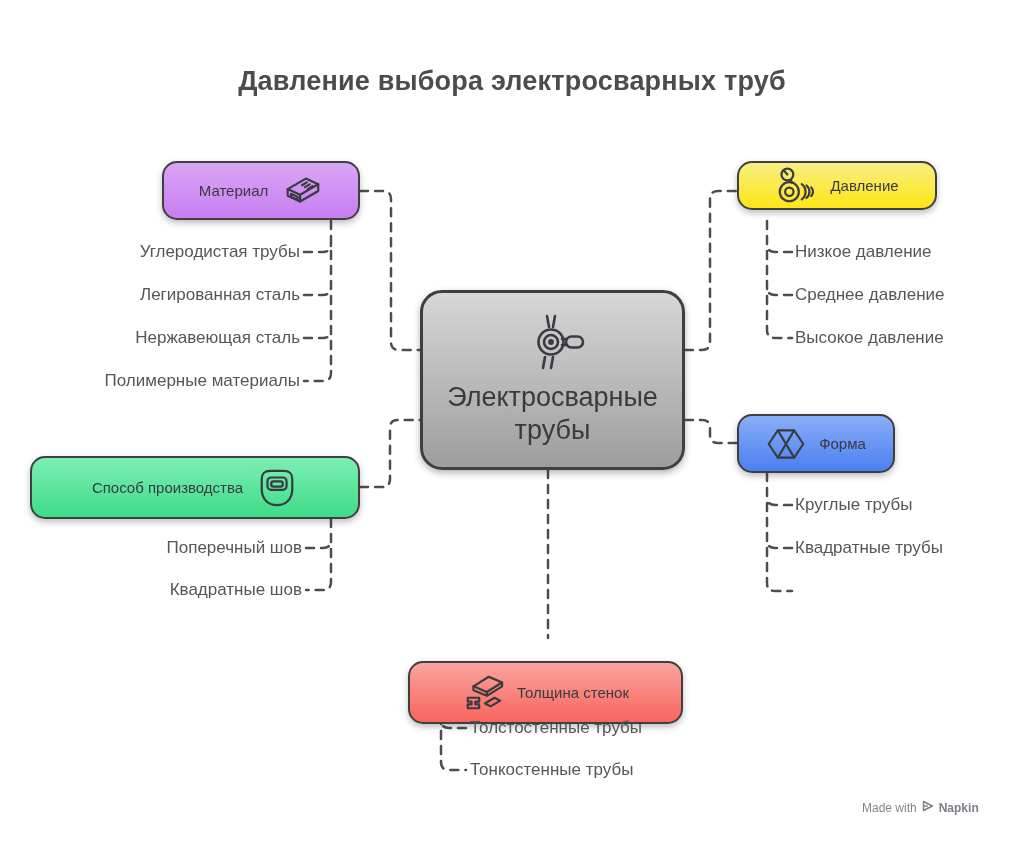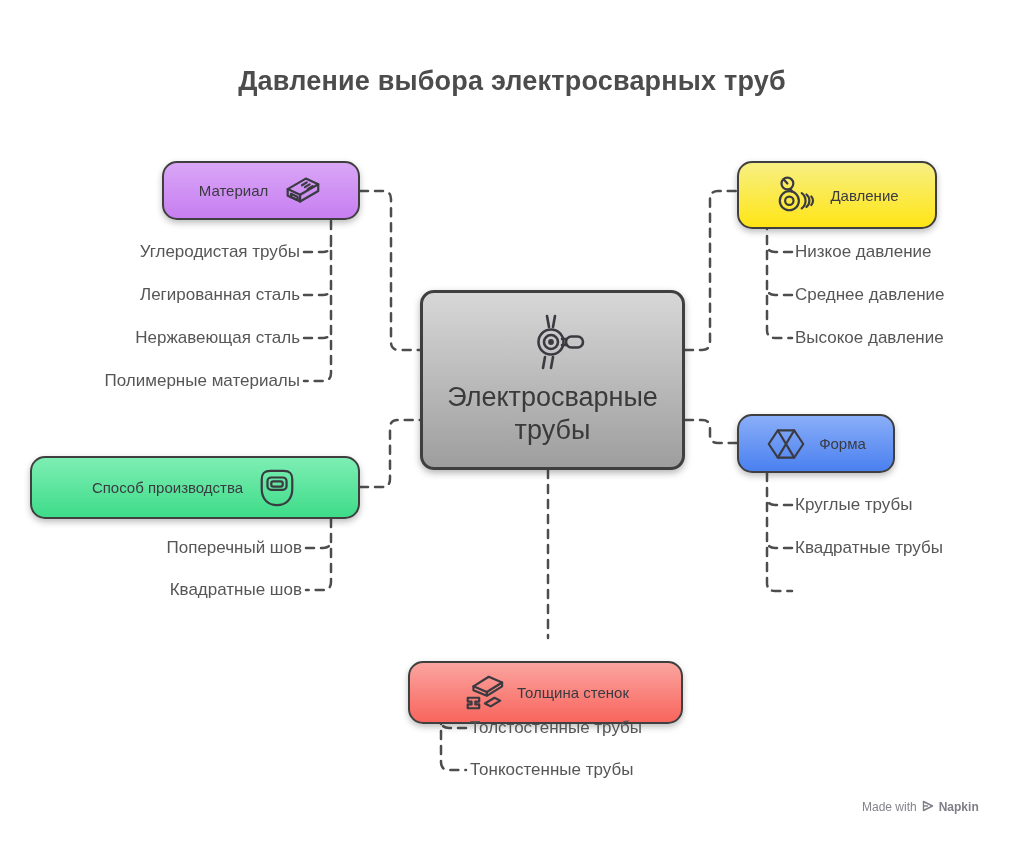--- a/index.html
+++ b/index.html
@@ -7,27 +7,27 @@
   .canvas{position:relative;width:1024px;height:844px;background:#ffffff;overflow:hidden;}
   .title{position:absolute;left:0;top:66px;width:1024px;text-align:center;
          font-size:27px;font-weight:700;color:#4c4c4c;letter-spacing:.2px;}
   svg.layer{position:absolute;left:0;top:0;pointer-events:none;}
   .node{position:absolute;display:flex;align-items:center;justify-content:center;gap:13px;
         border:2.5px solid #3f3f3f;box-sizing:border-box;border-radius:15px;
         box-shadow:0 3px 6px rgba(40,40,40,.30);}
   .node .lbl{font-size:15px;font-weight:500;color:#3a3a41;white-space:nowrap;}
   .node .ic{display:flex;align-items:center;justify-content:center;}
   .center-node{position:absolute;left:420px;top:290px;width:265px;height:180px;
-        border:3px solid #3f3f3f;box-sizing:border-box;border-radius:14px;
+        border:3px solid #3f3f3f;box-sizing:border-box;border-radius:22px;
         box-shadow:0 3px 7px rgba(40,40,40,.35);
         display:flex;flex-direction:column;align-items:center;justify-content:center;gap:6px;}
   .center-node .clbl{font-size:27px;font-weight:500;color:#3a3a3a;line-height:33px;text-align:center;}
   .leaf{position:absolute;font-size:17px;font-weight:500;color:#565656;white-space:nowrap;}
   .leaf.r{text-align:right;}
-  .watermark{position:absolute;left:862px;top:800px;display:flex;align-items:flex-start;gap:5px;
+  .watermark{position:absolute;left:862px;top:800px;display:flex;align-items:center;gap:5px;
         font-size:12px;color:#83838b;}
   .watermark .brand{font-weight:700;color:#7e7e87;}
 </style>
 </head>
 <body>
 
 <div class="canvas">
 
   <div class="title">Давление выбора электросварных труб</div>
 
@@ -78,21 +78,21 @@
         <path d="M27,13 L22,16 M30,15 L25,18 M33,17 L28,20"></path>
         <path d="M10.5,25 l7,3.2 v3.2 l-7,-3.2 Z"></path>
       </svg>
     </span>
   </div>
   <div class="leaf r" style="right:724px;top:242px;">Углеродистая трубы</div>
   <div class="leaf r" style="right:724px;top:285px;text-align:center;">Легированная сталь</div>
   <div class="leaf r" style="right:724px;top:328px;text-align:right;">Нержавеющая сталь</div>
   <div class="leaf r" style="right:724px;top:371px;">Полимерные материалы</div>
 
-  <div class="node" style="left: 737px; top: 161px; width: 200px; height: 68px; background: linear-gradient(rgb(247, 239, 131), rgb(255, 229, 21));">
+  <div class="node" style="left: 737px; top: 161px; width: 200px; height: 49px; background: linear-gradient(rgb(247, 239, 131), rgb(255, 229, 21));">
     <span class="ic">
       <svg width="42" height="42" viewBox="0 0 44 44" fill="none" stroke="#3a3a41" stroke-width="2.3" stroke-linecap="round" stroke-linejoin="round">
         <circle cx="13" cy="10" r="6.2"></circle>
         <path d="M13,10 L9,5.6"></path>
         <path d="M16,15.5 L18,18.5"></path>
         <circle cx="15" cy="28" r="10"></circle>
         <circle cx="15" cy="28" r="4.4"></circle>
         <path d="M28,20 a10,10 0 0 1 0,16"></path>
         <path d="M33,21.5 a8.5,8.5 0 0 1 0,13"></path>
         <path d="M38,23.5 a6.5,6.5 0 0 1 0,9"></path>

